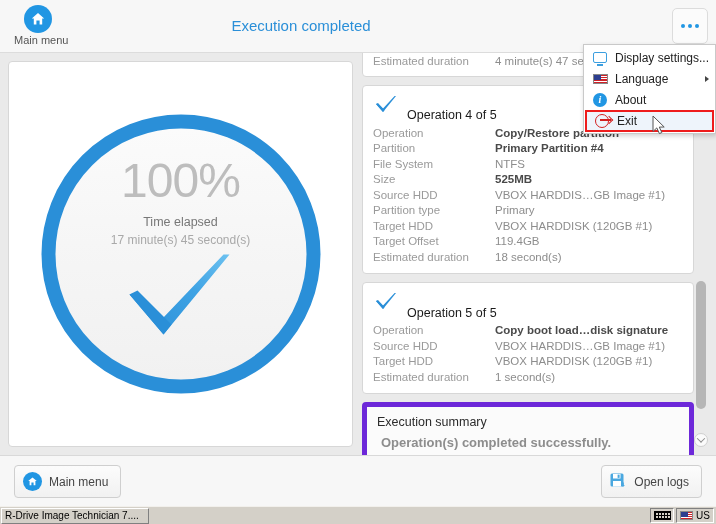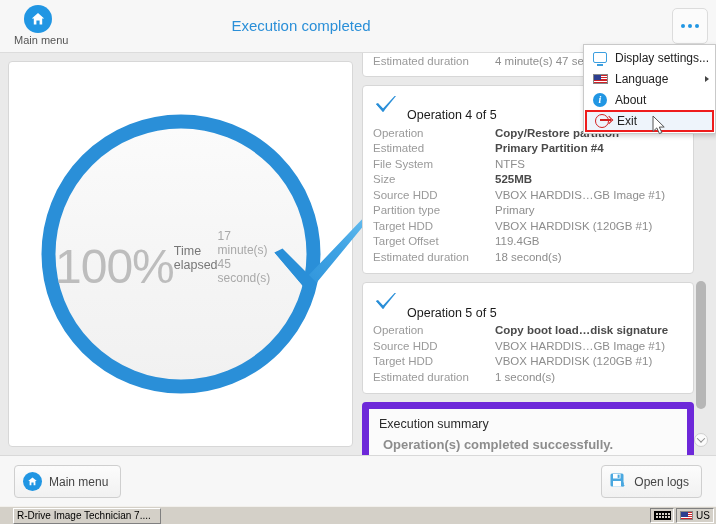--- a/index.html
+++ b/index.html
@@ -167,21 +167,21 @@
     border: 1px solid #d7d7d7;
     border-radius: 4px;
   }
   .ring {
     position: absolute; left: 50%; top: 50%;
     transform: translate(-50%,-50%);
     width: 279px; height: 279px;
     border-radius: 50%;
     border: 14px solid #2a8fd8;
     background: linear-gradient(to bottom, #fbfbfb 0%, #f5f5f5 55%, #f1f1f1 100%);
-    display: flex; flex-direction: row;
+    display: flex; flex-direction: column;
     align-items: center;
   }
   .pct {
     font-size: 48px; color: #bdbdbd; font-weight: normal;
     margin-top: 24px; letter-spacing: -1px; line-height: 56px;
   }
   .elapsed-label { font-size: 12.5px; color: #777; margin-top: 6px; }
   .elapsed-val { font-size: 12px; color: #a9a9a9; margin-top: 4px; }
   .big-check { margin-top: 6px; }
 
@@ -213,21 +213,21 @@
     display: flex;
     font-size: 11.5px;
     line-height: 15.5px;
   }
   .row .k { width: 122px; color: #9a9a9a; flex: 0 0 122px; }
   .row .v { color: #8d8d8d; white-space: nowrap; overflow: hidden; }
   .row .v.b { color: #4a4a4a; font-weight: bold; }
 
   .summary-card {
     background: #fbfbfb;
-    border: 7px solid #6d28d9;
+    border: 5px solid #6d28d9;
     border-radius: 4px;
     padding: 8px 10px 10px;
   }
   .sum-title { font-size: 12.5px; color: #2b2b2b; margin-bottom: 6px; }
   .sum-text { font-size: 13px; color: #8d8d8d; font-weight: bold; padding-left: 4px; }
 
   
   .sb-track {
     position: absolute; right: 0px; top: 8px;
     width: 14px; height: 386px;
@@ -284,21 +284,21 @@
   .disk-icon {
     width: 17px; height: 17px; position: relative; flex: 0 0 17px;
   }
 
   
   .taskbar {
     position: absolute; left: 0; top: 506px;
     width: 716px; height: 18px;
     background: #d4d0c8;
     border-top: 1px solid #f2f0ec;
-    display: flex; align-items: center; padding-left: 12px;
+    display: flex; align-items: center;
   }
   .task-item {
     margin-left: 1px;
     height: 16px;
     min-width: 148px;
     background: #d4d0c8;
     border-top: 1px solid #ffffff;
     border-left: 1px solid #ffffff;
     border-right: 1px solid #808080;
     border-bottom: 1px solid #808080;
@@ -398,21 +398,21 @@
                 </svg>
             </span>
             <span class="op-title">Operation 4 of 5</span>
           </div>
           <div>
             <div class="row">
                 <span class="k">Operation</span>
                 <span class="v b">Copy/Restore partition</span>
               </div>
             <div class="row">
-                <span class="k">Estimated</span>
+                <span class="k">Partition</span>
                 <span class="v b">Primary Partition #4</span>
               </div>
             <div class="row">
                 <span class="k">File System</span>
                 <span class="v">NTFS</span>
               </div>
             <div class="row">
                 <span class="k">Size</span>
                 <span class="v b">525MB</span>
               </div>

